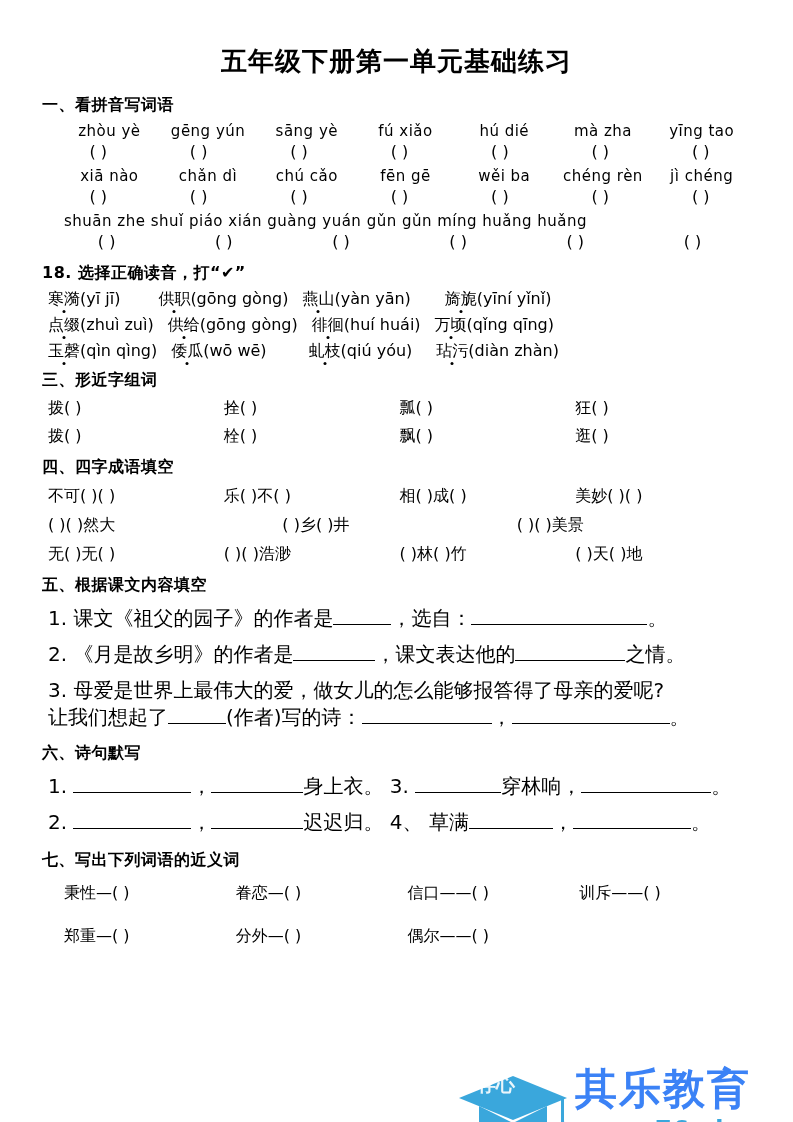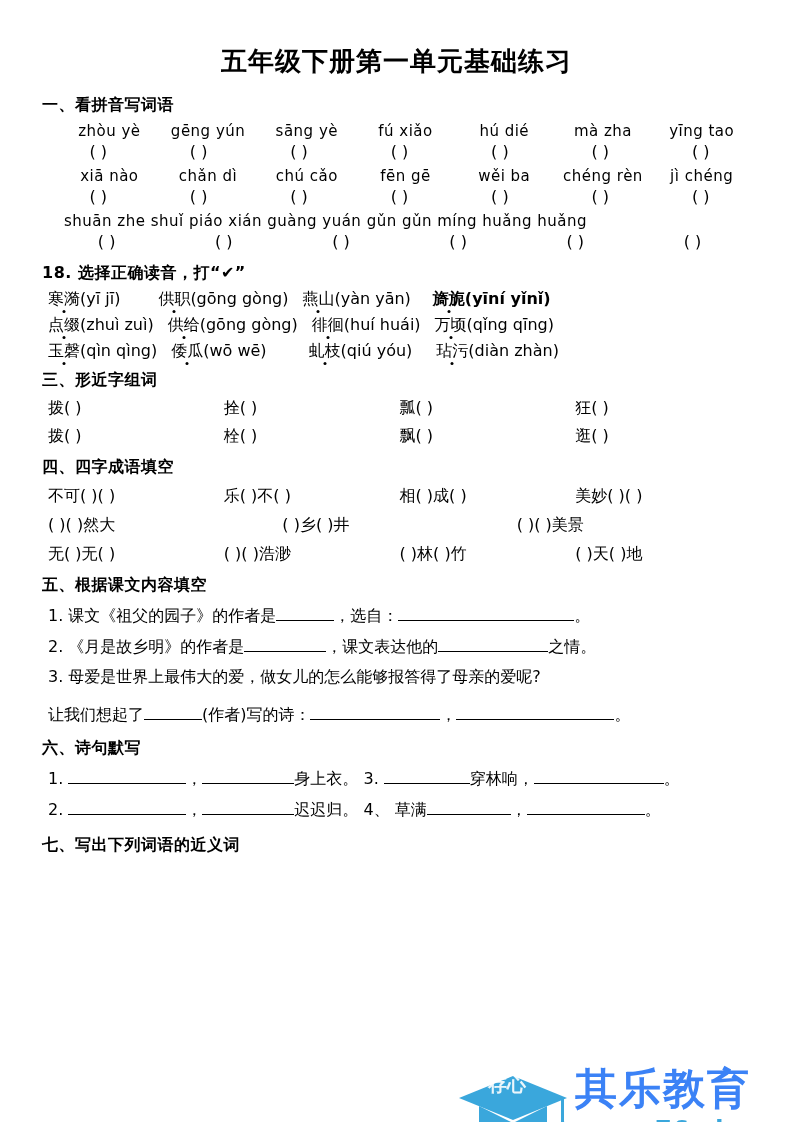--- a/index.html
+++ b/index.html
@@ -101,21 +101,21 @@
     margin-top: 8px;
     white-space: nowrap;
     display: flex;
     justify-content: flex-end;
   }
   .idiom-row .cell {
     flex: 1 1 0;
     text-align: left;
   }
   .qa-line {
-    font-size: 16px;
+    font-size: 20px;
     padding-left: 6px;
     margin-top: 9px;
     white-space: nowrap;
   }
   .u {
     display: inline-block;
     border-bottom: 1px solid #000;
     vertical-align: baseline;
     height: 15px;
   }
@@ -159,21 +159,21 @@
     left: 126px;
     top: 52px;
     font-size: 24px;
     font-weight: bold;
     color: #3aa7dc;
     letter-spacing: 0.5px;
     line-height: 1;
   }
   .wm-sub {
     position: absolute;
-    left: 35px;
+    left: 24px;
     top: 6px;
     font-size: 19px;
     color: #ffffff;
     font-weight: bold;
     opacity: 0.9;
   }
 </style>
 </head>
 <body>
 
@@ -232,21 +232,21 @@
     <span class="cell">(        )</span>
     <span class="cell">(        )</span>
   </div>
 
   <div class="section-head" style="margin-top:12px;">18. 选择正确读音，打“✔”</div>
 
   <div class="mc-row">
     <span class="item"><span class="dotted">寒漪</span><span>(yī  jī)</span></span>
     <span class="item" style="margin-left:24px;"><span class="dotted">供职</span><span>(gōng gòng)</span></span>
     <span class="item"><span class="dotted">燕山</span><span>(yàn yān)</span></span>
-    <span class="item" style="margin-left:8px;font-weight:bold;"><span class="dotted">旖旎</span><span>(yīní yǐnǐ)</span></span>
+    <span class="item" style="margin-left:20px;"><span class="dotted">旖旎</span><span>(yīní yǐnǐ)</span></span>
   </div>
 
   <div class="mc-row">
     <span class="item"><span class="dotted">点缀</span><span>(zhuì zuì)</span></span>
     <span class="item"><span class="dotted">供给</span><span>(gōng gòng)</span></span>
     <span class="item"><span class="dotted">徘徊</span><span>(huí huái)</span></span>
     <span class="item"><span class="dotted">万顷</span><span>(qǐng qīng)</span></span>
   </div>
 
   <div class="mc-row">
@@ -300,21 +300,21 @@
 
   <div class="qa-line">
     <span>2.</span>
     <span>《月是故乡明》的作者是</span><span class="u" style="width:82px;"></span><span>，课文表达他的</span><span class="u" style="width:110px;"></span><span>之情。</span>
   </div>
 
   <div class="qa-line">
     <span>3.</span>
     <span>母爱是世界上最伟大的爱，做女儿的怎么能够报答得了母亲的爱呢?</span>
   </div>
-  <div class="qa-line" style="margin-top:16px;">
+  <div class="qa-line" style="margin-top:0;">
     <span>让我们想起了</span><span class="u" style="width:58px;"></span><span>(作者)写的诗：</span><span class="u" style="width:130px;"></span><span>，</span><span class="u" style="width:158px;"></span><span>。</span>
   </div>
 
   <div class="section-head" style="margin-top:12px;">六、诗句默写</div>
 
   <div class="qa-line">
     <span>1.</span>
     <span class="u" style="width:118px;"></span><span>，</span><span class="u" style="width:92px;"></span><span>身上衣。</span>
     <span>3.</span>
     <span class="u" style="width:86px;"></span><span>穿林响，</span><span class="u" style="width:130px;"></span><span>。</span>
@@ -322,20 +322,32 @@
 
   <div class="qa-line">
     <span>2.</span>
     <span class="u" style="width:118px;"></span><span>，</span><span class="u" style="width:92px;"></span><span>迟迟归。</span>
     <span>4、</span>
     <span>草满</span><span class="u" style="width:84px;"></span><span>，</span><span class="u" style="width:118px;"></span><span>。</span>
   </div>
 
   <div class="section-head" style="margin-top:14px;">七、写出下列词语的近义词</div>
 
+  <div class="syn-row">
+    <span class="cell">秉性—(        )</span>
+    <span class="cell">眷恋—(        )</span>
+    <span class="cell">信口——(        )</span>
+    <span class="cell">训斥——(        )</span>
+  </div>
+  <div class="syn-row" style="margin-top:22px;">
+    <span class="cell">郑重—(        )</span>
+    <span class="cell">分外—(        )</span>
+    <span class="cell">偶尔——(        )</span>
+    <span class="cell"></span>
+  </div>
 
   <div class="watermark">
     <svg class="wm-cap" viewBox="0 0 120 74">
       <path d="M60 4 L114 26 L60 48 L6 26 Z" fill="#3aa7dc"></path>
       <path d="M26 34 L26 56 C26 66 40 71 60 71 C80 71 94 66 94 56 L94 34 L60 51 Z" fill="#3aa7dc"></path>
       <path d="M110 26 L110 48 L114 54 L106 54 L110 48 Z" fill="#3aa7dc"></path>
       <rect x="108" y="26" width="3" height="24" fill="#3aa7dc"></rect>
     </svg>
     <div class="wm-sub">存心</div>
     <div class="wm-brand">其乐教育</div>

